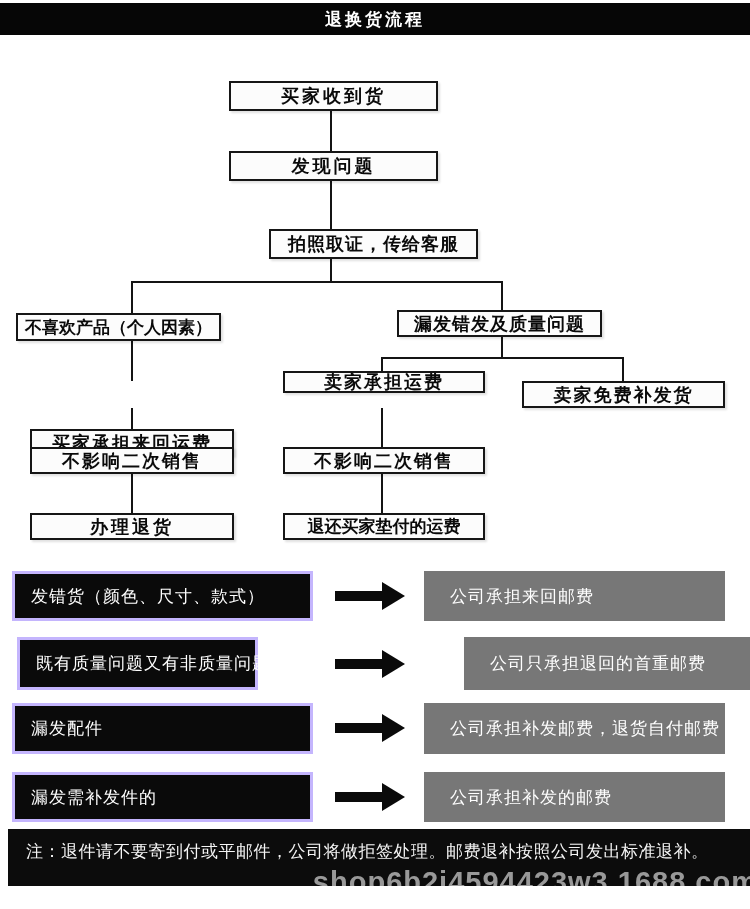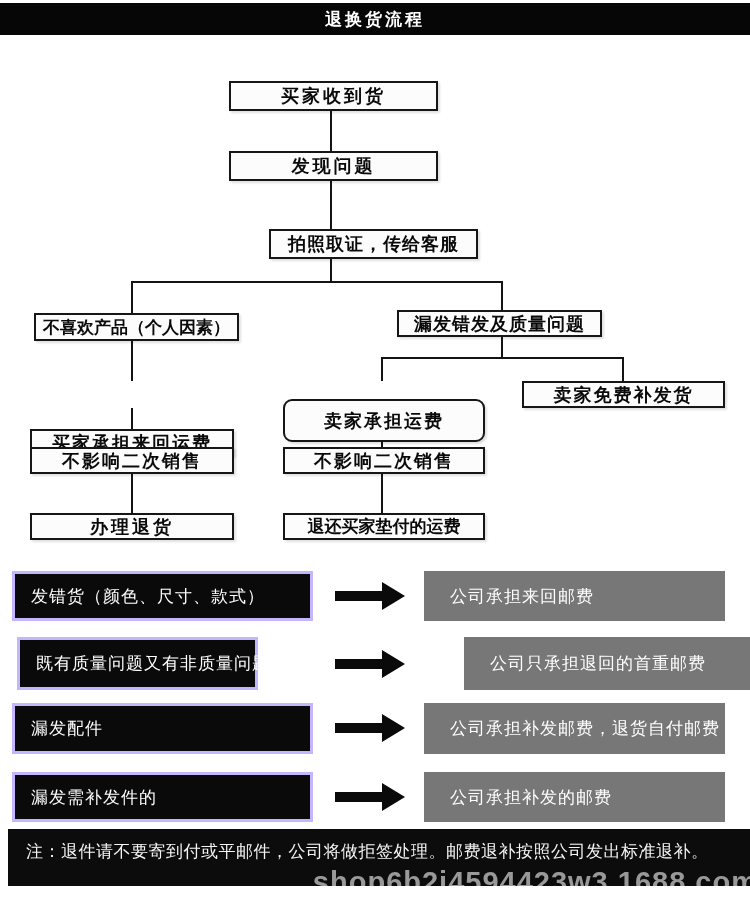--- a/index.html
+++ b/index.html
@@ -77,26 +77,26 @@
   <div class="ln" style="left:381px;top:357px;width:2px;height:24px;"></div>
   <div class="ln" style="left:622px;top:357px;width:2px;height:24px;"></div>
   <div class="ln" style="left:131px;top:408px;width:2px;height:39px;"></div>
   <div class="ln" style="left:131px;top:474px;width:2px;height:39px;"></div>
   <div class="ln" style="left:381px;top:408px;width:2px;height:39px;"></div>
   <div class="ln" style="left:381px;top:474px;width:2px;height:39px;"></div>
 
   <div class="fbox" style="left:229px;top:81px;width:209px;height:30px;">买家收到货</div>
   <div class="fbox" style="left:229px;top:151px;width:209px;height:30px;">发现问题</div>
   <div class="fbox" style="left:229px;top:229px;width:209px;height:30px;letter-spacing:1px;margin-left:40px;">拍照取证，传给客服</div>
-  <div class="fbox tight" style="left:34px;top:313px;width:205px;height:28px;">不喜欢产品（个人因素）</div>
+  <div class="fbox tight" style="left:16px;top:313px;width:205px;height:28px;">不喜欢产品（个人因素）</div>
   <div class="fbox" style="left:30px;top:381px;width:204px;height:27px;letter-spacing:2px;margin-top:48px;">买家承担来回运费</div>
   <div class="fbox" style="left:30px;top:447px;width:204px;height:27px;letter-spacing:2px;">不影响二次销售</div>
   <div class="fbox" style="left:30px;top:513px;width:204px;height:27px;">办理退货</div>
   <div class="fbox" style="left:397px;top:310px;width:205px;height:27px;letter-spacing:1px;">漏发错发及质量问题</div>
-  <div class="fbox" style="left:283px;top:399px;width:202px;height:43px;letter-spacing:2px;border-radius:9px;">卖家承担运费</div>
+  <div class="fbox" style="left:283px;top:371px;width:202px;height:22px;letter-spacing:2px;">卖家承担运费</div>
   <div class="fbox" style="left:522px;top:381px;width:203px;height:27px;letter-spacing:2px;">卖家免费补发货</div>
   <div class="fbox" style="left:283px;top:447px;width:202px;height:27px;letter-spacing:2px;">不影响二次销售</div>
   <div class="fbox tight" style="left:283px;top:513px;width:202px;height:27px;">退还买家垫付的运费</div>
 
   <div class="cond" style="left:12px;top:571px;width:301px;height:50px;">发错货（颜色、尺寸、款式）</div>
   <div class="arrow" style="left:335px;top:582px;">
     <div class="shaft"></div>
       <div class="head"></div>
   </div>
   <div class="res" style="left:424px;top:571px;width:301px;height:50px;">公司承担来回邮费</div>

